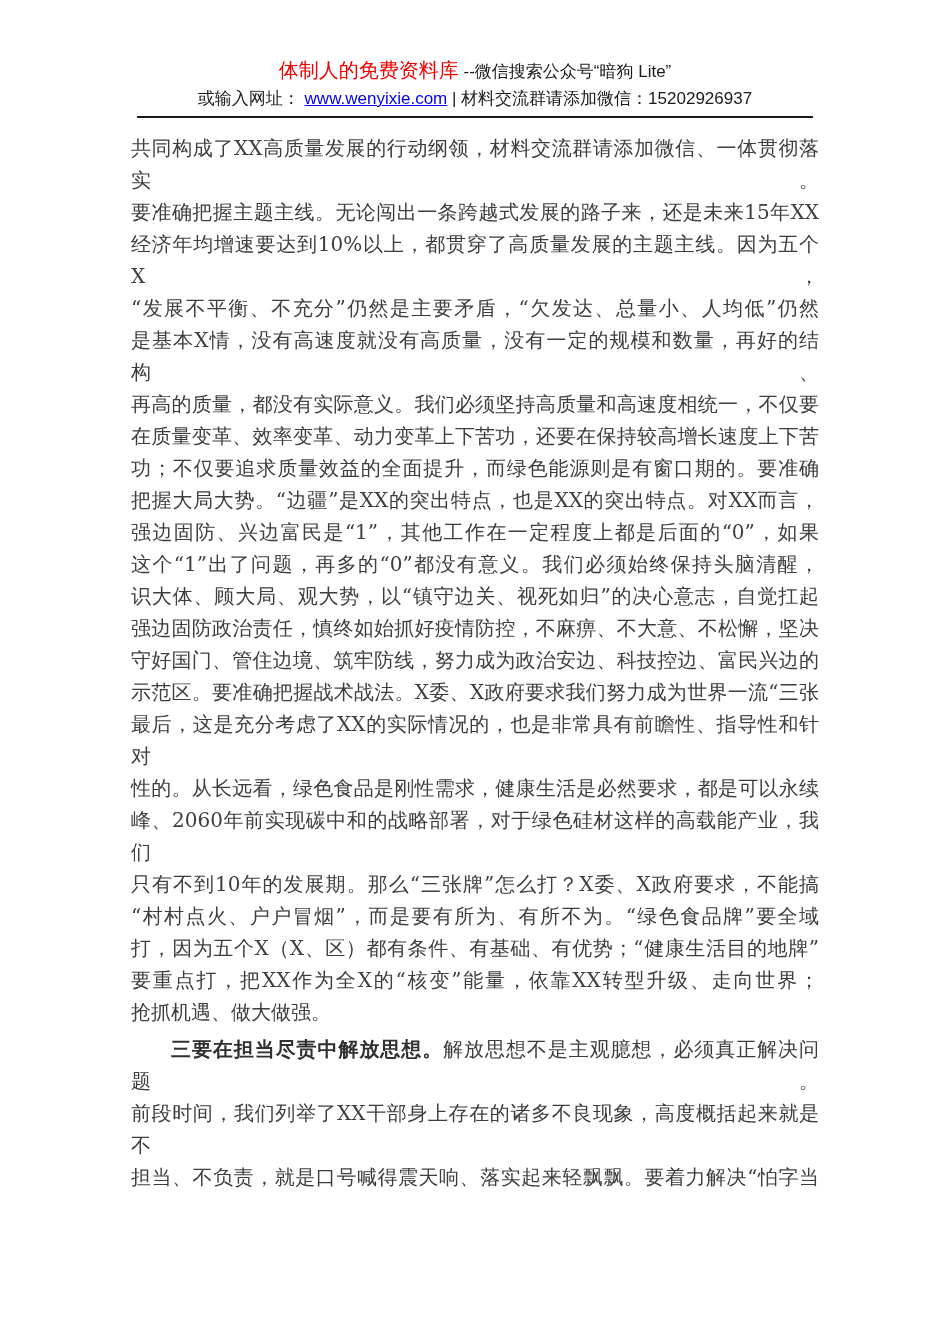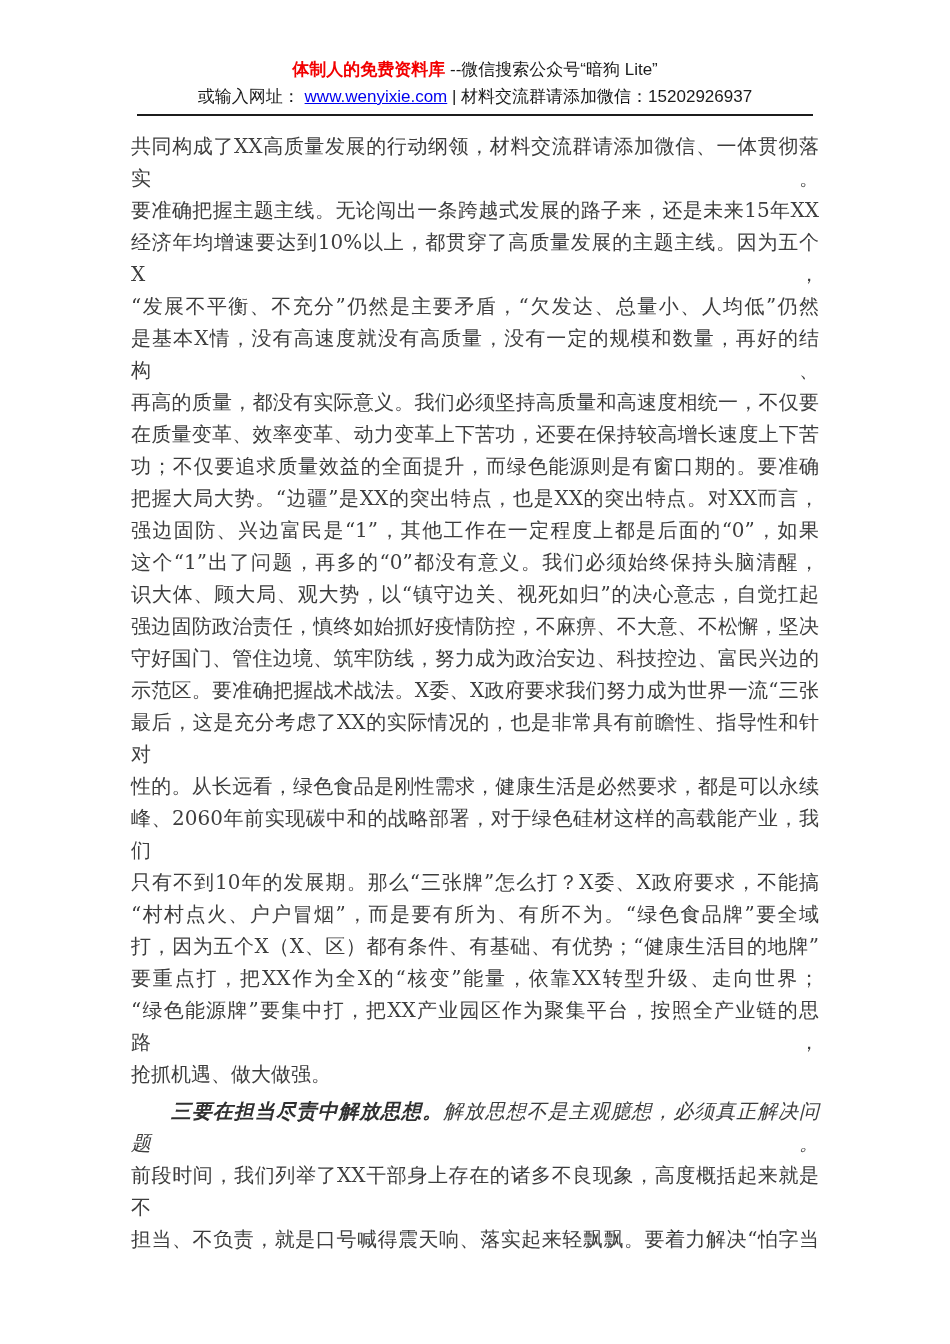--- a/index.html
+++ b/index.html
@@ -14,22 +14,22 @@
   
   .res-header {
     padding-top: 57px;
     text-align: center;
     font-family: "Liberation Sans", sans-serif;
     color: #1a1a1a;
   }
   .h-line1 { font-size: 17px; line-height: 26px; }
   .brand {
     color: #f20000;
-    font-weight: bold;
-    font-size: 17px;
+    font-weight: normal;
+    font-size: 20px;
   }
   .h-line2 { font-size: 17px; line-height: 24px; margin-top: 2px; }
   .url-link {
     color: #0000ee;
     text-decoration: underline;
     cursor: pointer;
   }
   .header-rule {
     width: 676px;
     margin: 5px auto 0 auto;
@@ -44,21 +44,21 @@
     line-height: 32px;
     color: #3d3d3d;
   }
   .line {
     text-align: justify;
     text-align-last: justify;
   }
   [data-lines] .line:last-child { text-align-last: left; }
   .para2 [data-lines] .line:last-child { text-align-last: justify; }
   .para2 { margin-top: 5px; }
-  .indent { text-indent: 40px; font-style: italic; }
+  .indent { text-indent: 40px; }
   .bold-lead { font-weight: bold; color: #303030; }
 </style>
 </head>
 <body>
 
 <div class="page">
 
   <header class="res-header">
     <div class="h-line1">
       <span class="brand">体制人的免费资料库</span>
@@ -89,21 +89,20 @@
         <div class="line">强边固防政治责任，慎终如始抓好疫情防控，不麻痹、不大意、不松懈，坚决</div>
         <div class="line">守好国门、管住边境、筑牢防线，努力成为政治安边、科技控边、富民兴边的</div>
         <div class="line">示范区。要准确把握战术战法。X委、X政府要求我们努力成为世界一流“三张</div>
         <div class="line">最后，这是充分考虑了XX的实际情况的，也是非常具有前瞻性、指导性和针对</div>
         <div class="line">性的。从长远看，绿色食品是刚性需求，健康生活是必然要求，都是可以永续</div>
         <div class="line">峰、2060年前实现碳中和的战略部署，对于绿色硅材这样的高载能产业，我们</div>
         <div class="line">只有不到10年的发展期。那么“三张牌”怎么打？X委、X政府要求，不能搞</div>
         <div class="line">“村村点火、户户冒烟”，而是要有所为、有所不为。“绿色食品牌”要全域</div>
         <div class="line">打，因为五个X（X、区）都有条件、有基础、有优势；“健康生活目的地牌”</div>
         <div class="line">要重点打，把XX作为全X的“核变”能量，依靠XX转型升级、走向世界；</div>
-        <div class="line">“绿色能源牌”要集中打，把XX产业园区作为聚集平台，按照全产业链的思路，</div>
         <div class="line">抢抓机遇、做大做强。</div>
       </div>
 
     <div class="para para2">
       <div class="line indent">
         <span class="bold-lead">三要在担当尽责中解放思想。</span><span>解放思想不是主观臆想，必须真正解决问题。</span>
       </div>
       <div data-lines="document.paragraphs.1.lines">
           <div class="line">前段时间，我们列举了XX干部身上存在的诸多不良现象，高度概括起来就是不</div>
           <div class="line">担当、不负责，就是口号喊得震天响、落实起来轻飘飘。要着力解决“怕字当</div>

